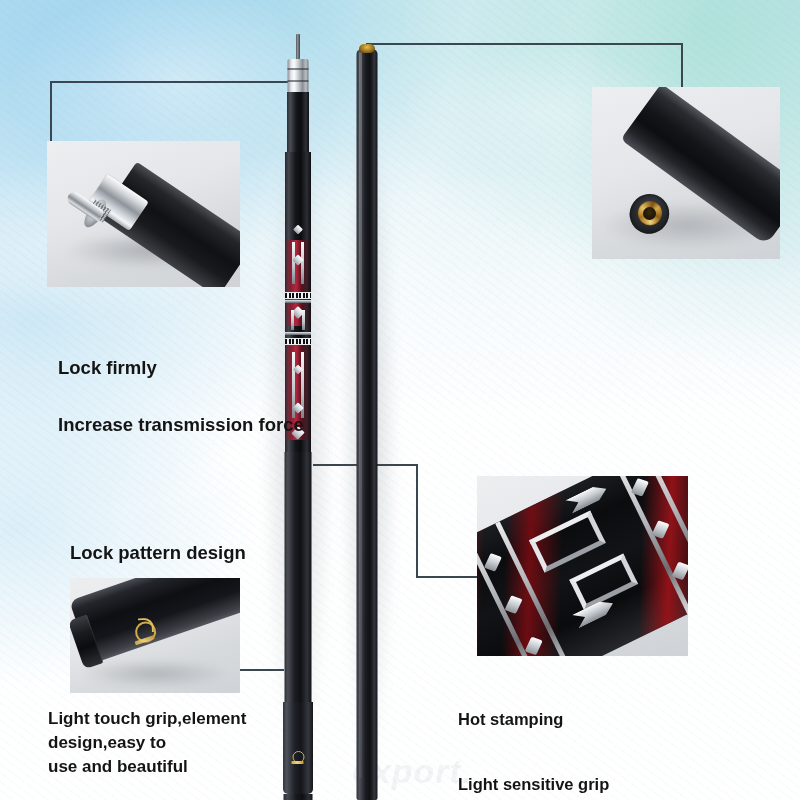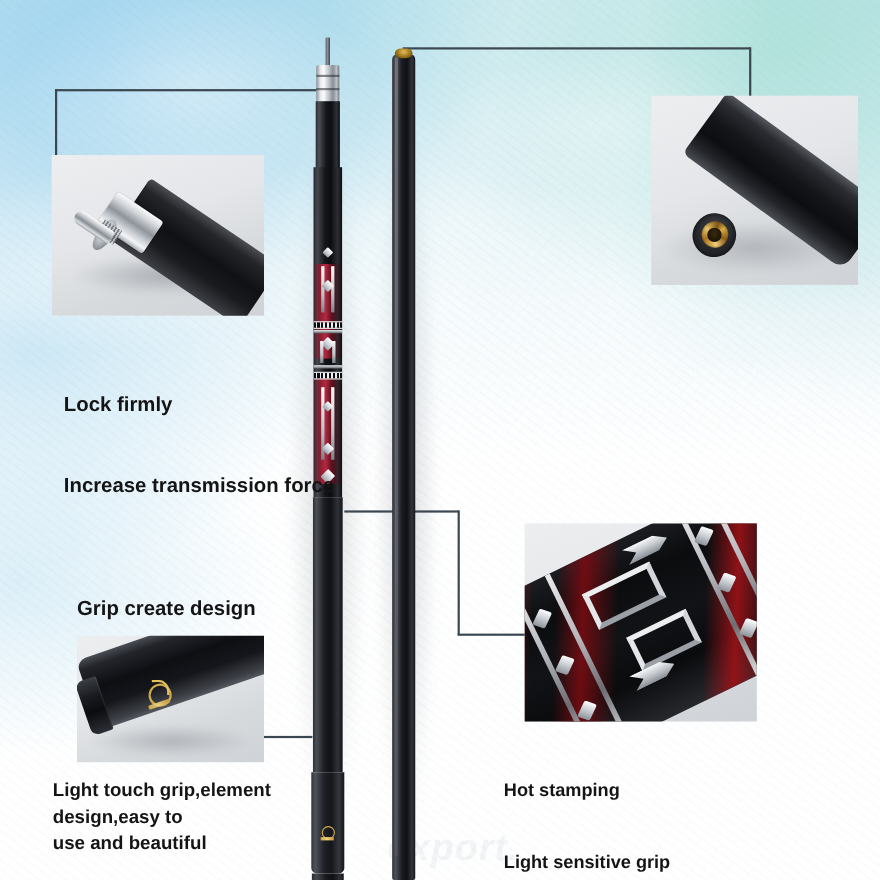--- a/index.html
+++ b/index.html
@@ -458,25 +458,25 @@
 
   <div class="cue-shadow" style="left:340px;top:110px;width:58px;height:660px;"></div>
   <div id="cue-shaft">
     <div class="shaft-body"></div>
     <div class="shaft-hilite"></div>
     <div class="shaft-insert"></div>
   </div>
 
   <div class="txt" id="txt-lock">
     <div>Lock firmly</div>
-    <div style="margin-top:20px;">Increase transmission force</div>
-  </div>
-
-
-  <div class="txt" id="txt-grip">Grip create design</div>
+    <div style="margin-top:4px;">Increase transmission force</div>
+  </div>
+
+
+  <div class="txt" id="txt-grip">Lock pattern design</div>
   <div class="txt" id="txt-light">Light touch grip,element design,easy to
 use and beautiful</div>
 
   <div class="txt" id="txt-hot">
     <div>Hot stamping</div>
     <div style="margin-top:18px;">Light sensitive grip</div>
   </div>
 
 </div>
 

